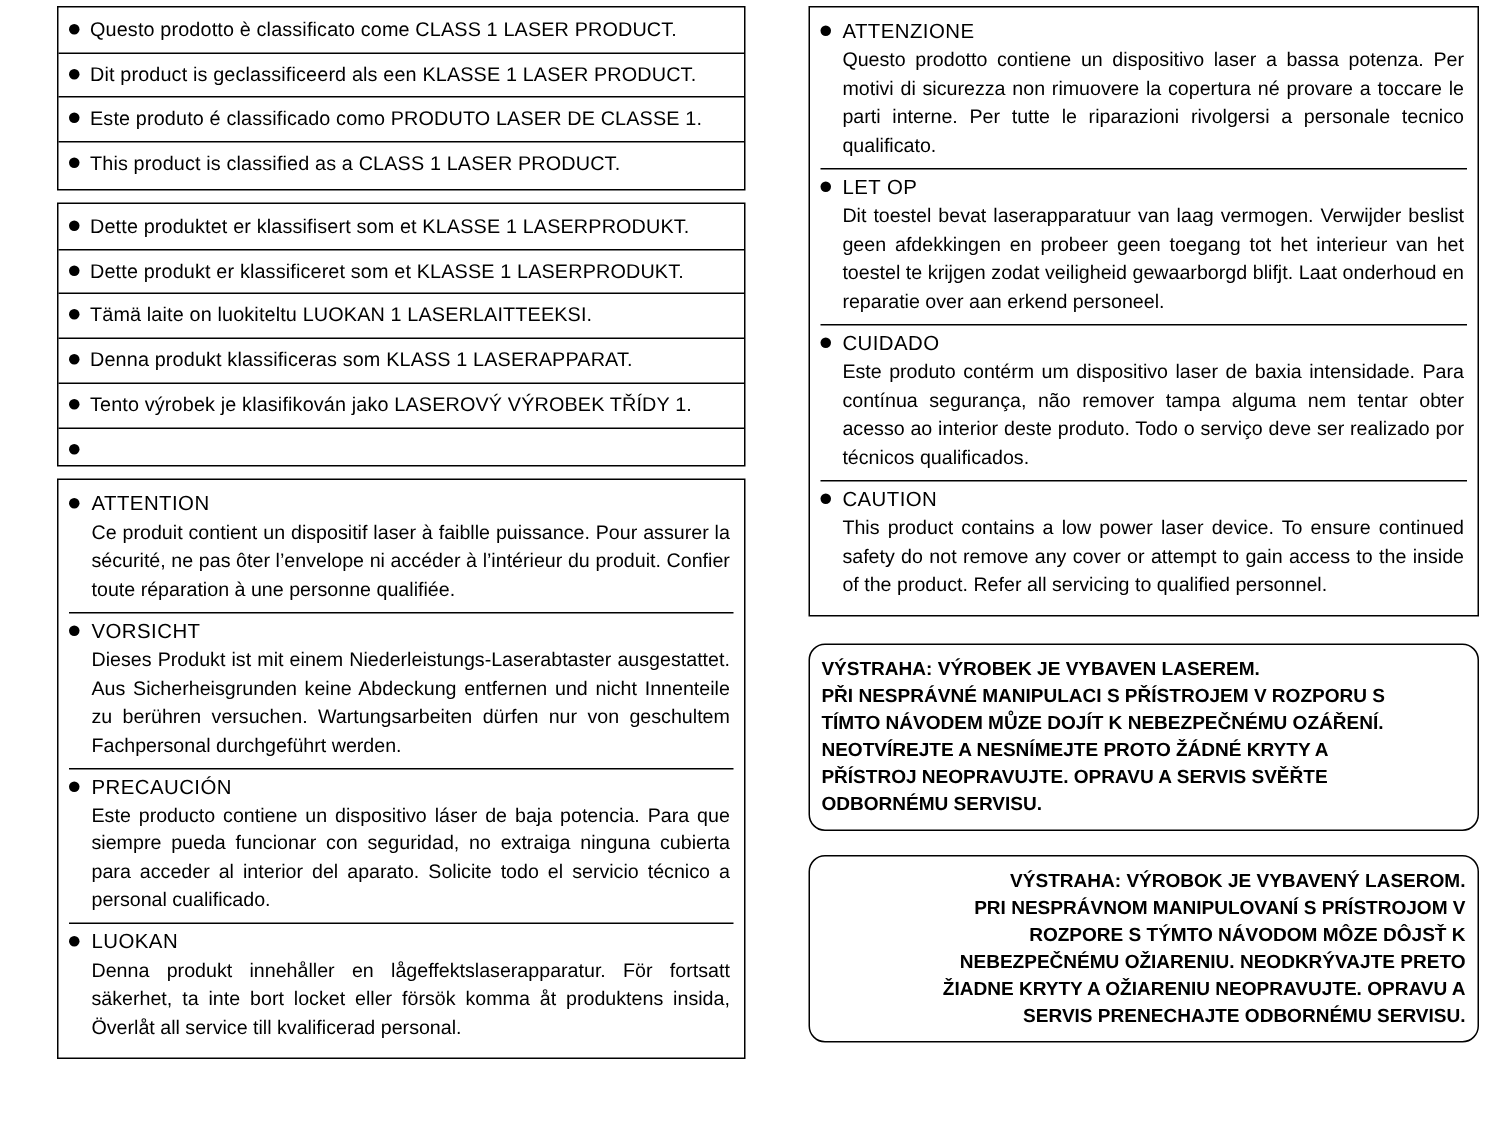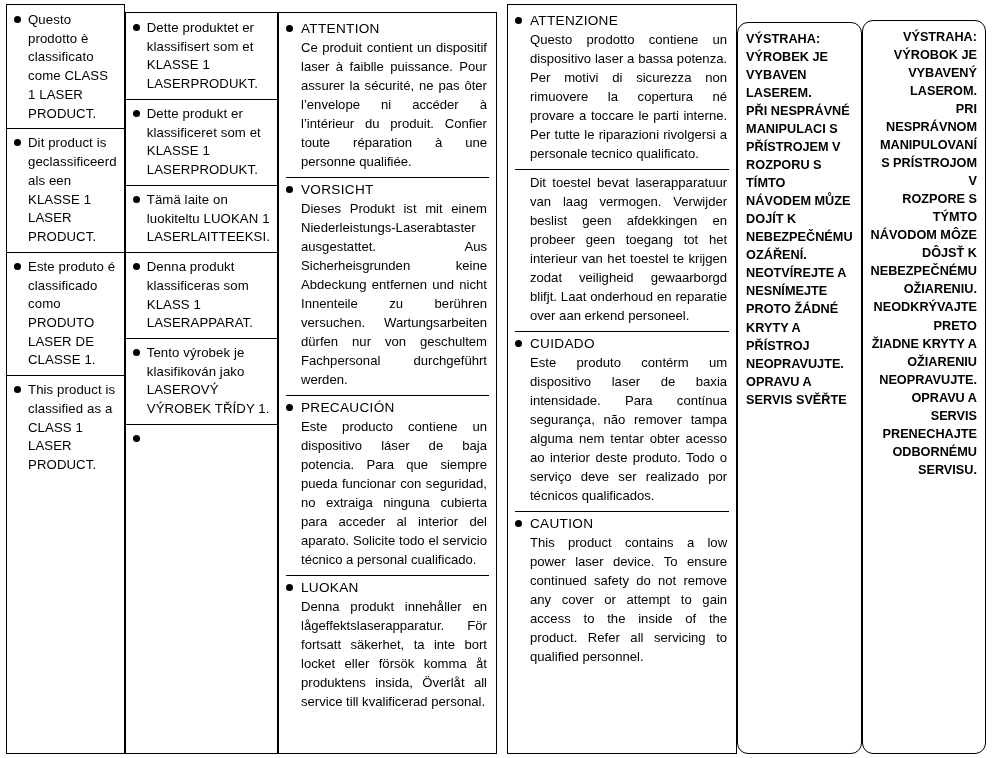--- a/index.html
+++ b/index.html
@@ -23,22 +23,23 @@
   }
   .columns {
     display: flex;
     flex-direction: row;
     gap: 10px;
     width: 100%;
     height: 100%;
   }
   .col {
     display: flex;
-    flex-direction: row;
+    flex-direction: column;
     box-sizing: border-box;
+    margin-left: 32px;
   }
   .col-left { width: 492px; }
   .col-right { width: 480px; }
 
   .box {
     border: 1.5px solid #000;
     box-sizing: border-box;
     padding: 4px 7px 5px 7px;
     background: #fff;
   }
@@ -209,20 +210,24 @@
 
       <div class="box">
         <div class="entry">
           <div class="entry-head">
             <span class="dot"></span>
             <span>ATTENZIONE</span>
           </div>
           <div class="entry-body">Questo prodotto contiene un dispositivo laser a bassa potenza. Per motivi di sicurezza non rimuovere la copertura né provare a toccare le parti interne. Per tutte le riparazioni rivolgersi a personale tecnico qualificato.</div>
         </div>
         <div class="entry">
+          <div class="entry-head">
+            <span class="dot"></span>
+            <span>LET OP</span>
+          </div>
           <div class="entry-body">Dit toestel bevat laserapparatuur van laag vermogen. Verwijder beslist geen afdekkingen en probeer geen toegang tot het interieur van het toestel te krijgen zodat veiligheid gewaarborgd blifjt. Laat onderhoud en reparatie over aan erkend personeel.</div>
         </div>
         <div class="entry">
           <div class="entry-head">
             <span class="dot"></span>
             <span>CUIDADO</span>
           </div>
           <div class="entry-body">Este produto contérm um dispositivo laser de baxia intensidade. Para contínua segurança, não remover tampa alguma nem tentar obter acesso ao interior deste produto. Todo o serviço deve ser realizado por técnicos qualificados.</div>
         </div>
         <div class="entry">
@@ -233,20 +238,21 @@
           <div class="entry-body">This product contains a low power laser device. To ensure continued safety do not remove any cover or attempt to gain access to the inside of the product. Refer all servicing to qualified personnel.</div>
         </div>
       </div>
 
       <div class="box czech-box" style="margin-top:18px;">
         <span class="ln">VÝSTRAHA: VÝROBEK JE VYBAVEN LASEREM.</span>
         <span class="ln">PŘI NESPRÁVNÉ MANIPULACI S PŘÍSTROJEM V ROZPORU S</span>
         <span class="ln">TÍMTO NÁVODEM MŮZE DOJÍT K NEBEZPEČNÉMU OZÁŘENÍ.</span>
         <span class="ln">NEOTVÍREJTE A NESNÍMEJTE PROTO ŽÁDNÉ KRYTY A</span>
         <span class="ln">PŘÍSTROJ NEOPRAVUJTE. OPRAVU A SERVIS SVĚŘTE</span>
+        <span class="ln">ODBORNÉMU SERVISU.</span>
       </div>
 
       <div class="box czech-box" style="margin-top:16px;text-align:right;">
         <span class="ln">VÝSTRAHA: VÝROBOK JE VYBAVENÝ LASEROM.</span>
         <span class="ln">PRI NESPRÁVNOM MANIPULOVANÍ S PRÍSTROJOM V</span>
         <span class="ln">ROZPORE S TÝMTO NÁVODOM MÔZE DÔJSŤ K</span>
         <span class="ln">NEBEZPEČNÉMU OŽIARENIU. NEODKRÝVAJTE PRETO</span>
         <span class="ln">ŽIADNE KRYTY A OŽIARENIU NEOPRAVUJTE. OPRAVU A</span>
         <span class="ln">SERVIS PRENECHAJTE ODBORNÉMU SERVISU.</span>
       </div>

